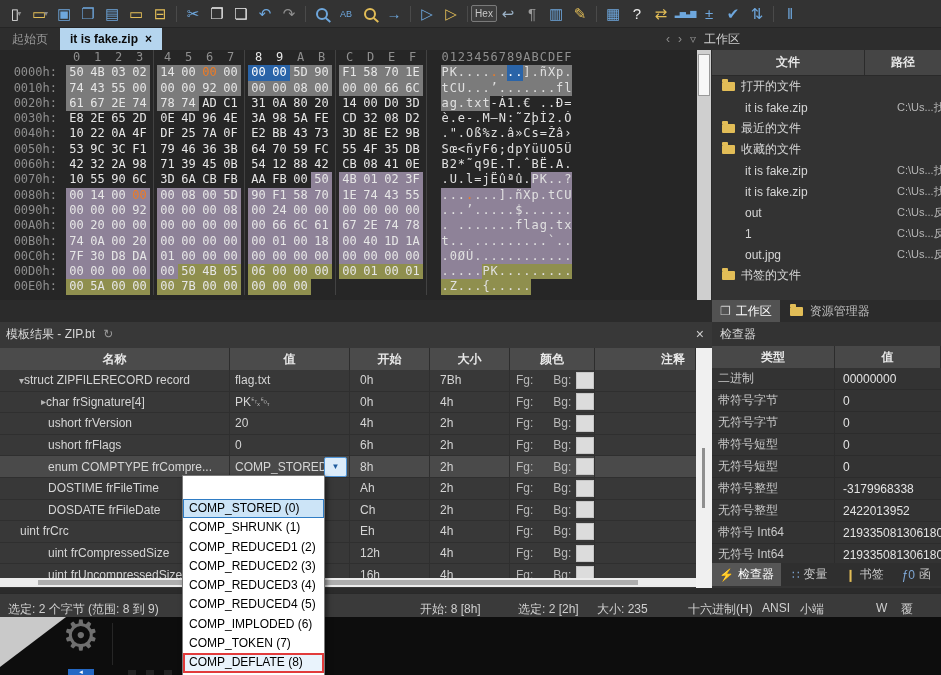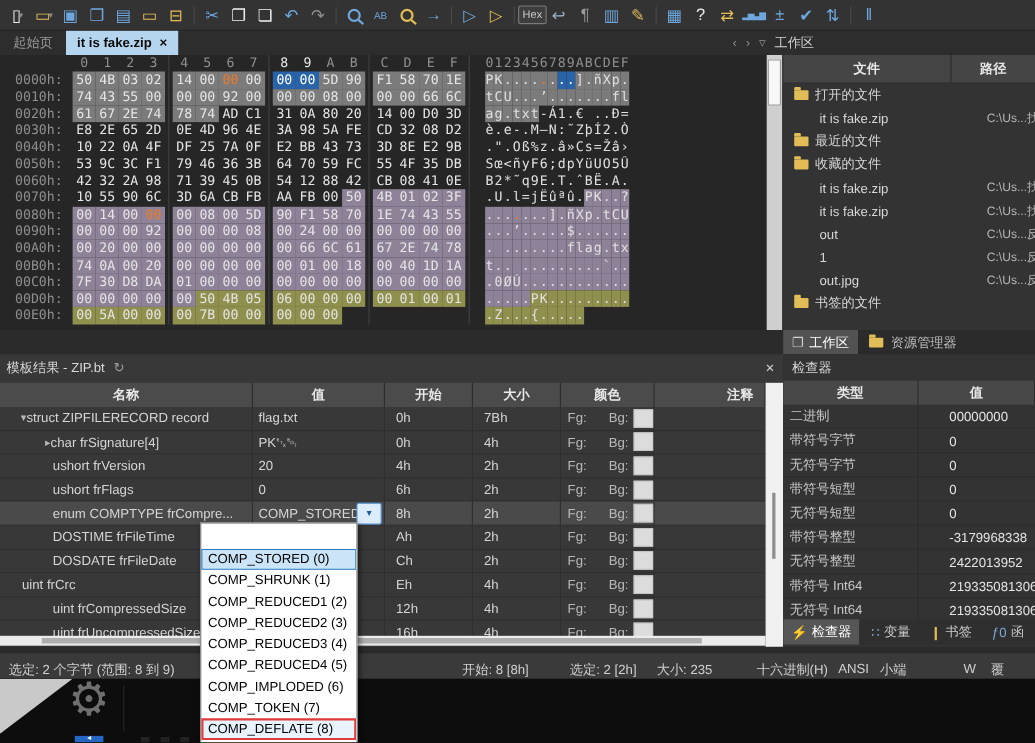--- a/index.html
+++ b/index.html
@@ -77,21 +77,21 @@
   #tpl-vscroll{position:absolute;left:696px;top:26px;width:16px;height:252px;background:#f0f0f0;}
   #tpl-vthumb{position:absolute;left:6px;top:100px;width:3px;height:60px;background:#8f8f8f;}
   #tpl-hscroll{position:absolute;left:0;top:256px;width:696px;height:9px;background:#ececec;}
   #tpl-hthumb{position:absolute;left:38px;top:2px;width:600px;height:5px;background:#aeaeae;}
   
   #insp{position:absolute;left:712px;top:322px;width:229px;height:266px;background:#333;overflow:hidden;}
   #insp-title{height:24px;display:flex;align-items:center;padding-left:8px;color:#d8d8d8;}
   .ihead{display:flex;height:22px;background:#484848;font-weight:bold;color:#e8e8e8;}
   .ihead div{display:flex;align-items:center;justify-content:center;border-right:1px solid #2c2c2c;box-sizing:border-box;}
   .iw1{width:123px;}.iw2{flex:1;}
-  .irow{display:flex;height:21px;border-bottom:1px solid #2c2c2c;align-items:center;gap:20px;}
+  .irow{display:flex;height:21px;border-bottom:1px solid #2c2c2c;align-items:center;}
   .itype{width:123px;padding-left:6px;box-sizing:border-box;color:#c9c9c9;border-right:1px solid #2c2c2c;height:100%;display:flex;align-items:center;}
   .ival{flex:1;padding-left:8px;color:#e4e4e4;white-space:nowrap;overflow:hidden;}
   #insp-tabs{position:absolute;left:0;bottom:2px;width:229px;height:23px;background:#2f2f2f;display:flex;gap:4px;align-items:stretch;}
   .itab{display:flex;align-items:center;gap:4px;padding:0 7px;color:#c9c9c9;white-space:nowrap;}
   .itab.act{background:#565656;color:#fff;}
   
   #status{position:absolute;left:0;top:593px;width:941px;height:29px;background:#3a3a3a;border-top:1px solid #292929;color:#d0d0d0;}
   #status span{position:absolute;top:7px;}
   
   #strip{position:absolute;left:0;top:617px;width:941px;height:58px;background:#0d0d0d;}

